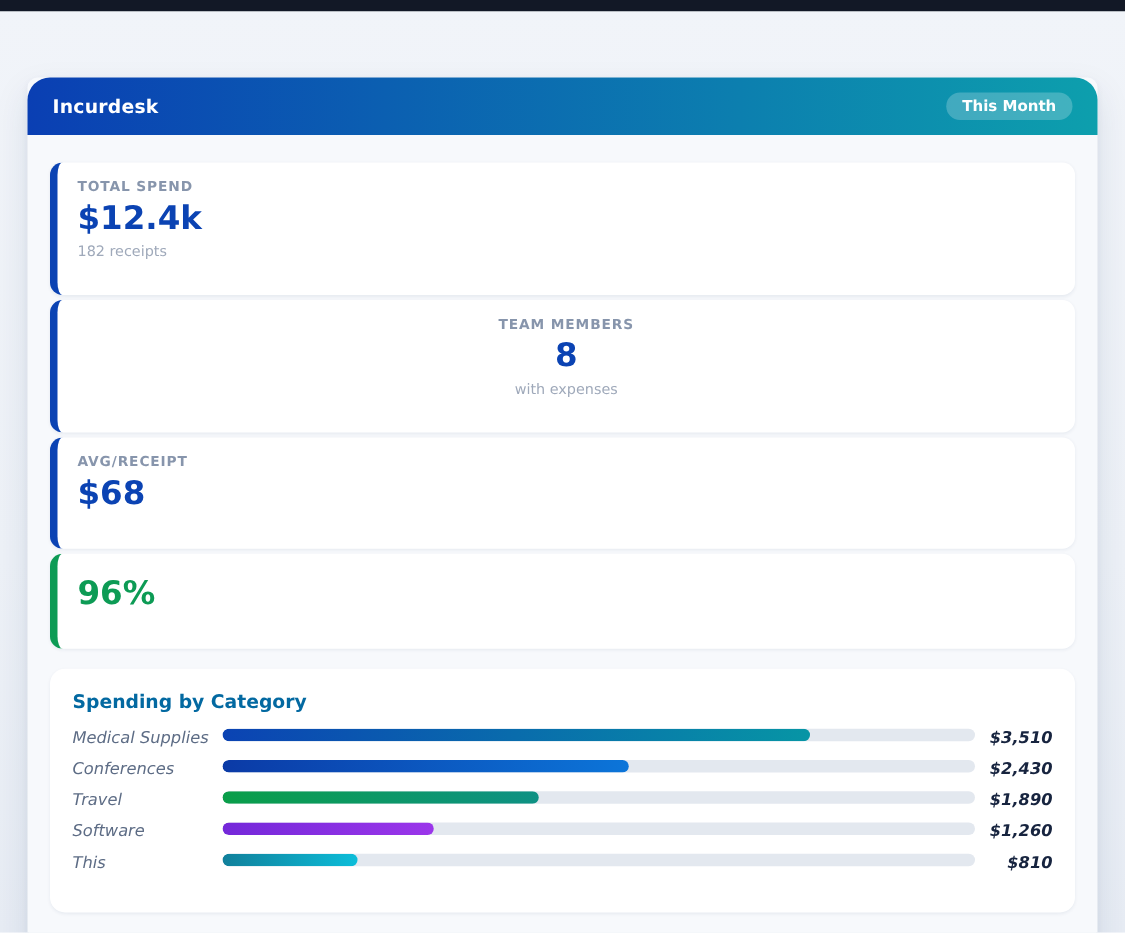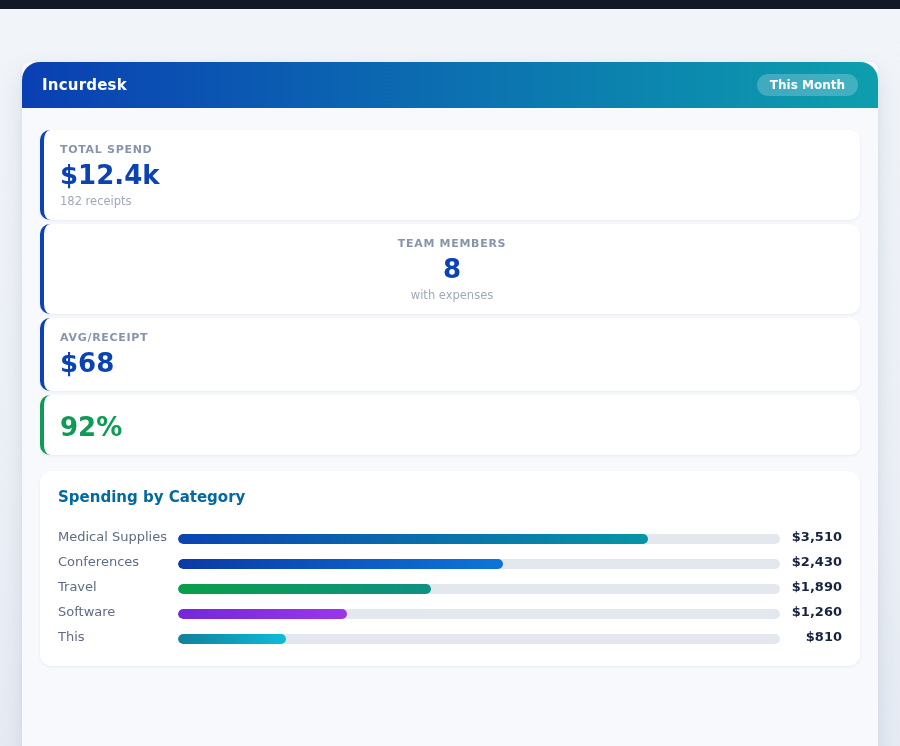--- a/index.html
+++ b/index.html
@@ -31,42 +31,42 @@
     background: rgba(255,255,255,0.22);
     color: #ffffff; font-size: 12px; font-weight: bold;
     padding: 4px 13px; border-radius: 999px; border: none;
     cursor: pointer; font-family: inherit;
   }
   .app-body { padding: 22px 18px 18px 18px; }
 
   .stat-card {
     background: #ffffff;
     border-radius: 10px;
-    border-left: 4px solid #d946ef;
-    padding: 13px 16px 12px 16px;
+    border-left: 6px solid #d946ef;
+    padding: 13px 16px 28px 16px;
     margin-bottom: 4px;
     box-shadow: 0 1px 3px rgba(16, 42, 83, 0.07);
   }
   .stat-label {
     font-size: 11px; font-weight: bold; letter-spacing: 0.7px;
     color: #8795ac; text-transform: uppercase;
   }
   .stat-value { font-size: 26px; font-weight: bold; color: #0b43b3; margin-top: 5px; line-height: 1.15; }
   .stat-sub { font-size: 11.5px; color: #9fa9ba; margin-top: 3px; }
   .stat-sub:empty { display: none; }
 
   .chart-card {
     background: #ffffff;
     border-radius: 12px;
     margin-top: 16px;
     padding: 17px 18px 22px 18px;
     box-shadow: 0 1px 3px rgba(16, 42, 83, 0.07);
   }
   .chart-title { font-size: 15px; font-weight: bold; color: #0369a1; margin-bottom: 13px; }
-  .bar-row { display: flex; align-items: flex-end; height: 25px; }
+  .bar-row { display: flex; align-items: flex-start; height: 25px; font-style: italic; }
   .bar-label { width: 120px; flex: 0 0 120px; font-size: 13px; color: #5d6c85; }
   .bar-track {
     flex: 1; height: 10px; border-radius: 5px; background: #e3e8ef;
     overflow: hidden; position: relative;
   }
   .bar-fill { height: 100%; border-radius: 5px; width: 0; }
   .bar-value { width: 62px; flex: 0 0 62px; text-align: right; font-size: 13px; font-weight: bold; color: #17243f; }
 </style>
 </head>
 <body>
@@ -94,21 +94,21 @@
       <div class="stat-sub">with expenses</div>
     </div>
 
     <div class="stat-card" style="border-left-color: rgb(11, 67, 179);">
       <div class="stat-label">AVG/RECEIPT</div>
       <div class="stat-value" style="color: rgb(11, 67, 179);">$68</div>
 
     </div>
 
     <div class="stat-card" style="border-left-color: rgb(13, 155, 85);">
-      <div class="stat-value" style="color: rgb(13, 155, 85);">92%</div>
+      <div class="stat-value" style="color: rgb(13, 155, 85);">96%</div>
 
     </div>
 
     <div class="chart-card">
       <div class="chart-title">Spending by Category</div>
 
       <div class="bar-row">
         <div class="bar-label">Medical Supplies</div>
         <div class="bar-track">
             <div class="bar-fill" style="width: 78%; background: linear-gradient(90deg, rgb(11, 67, 179), rgb(7, 149, 165));"></div>

